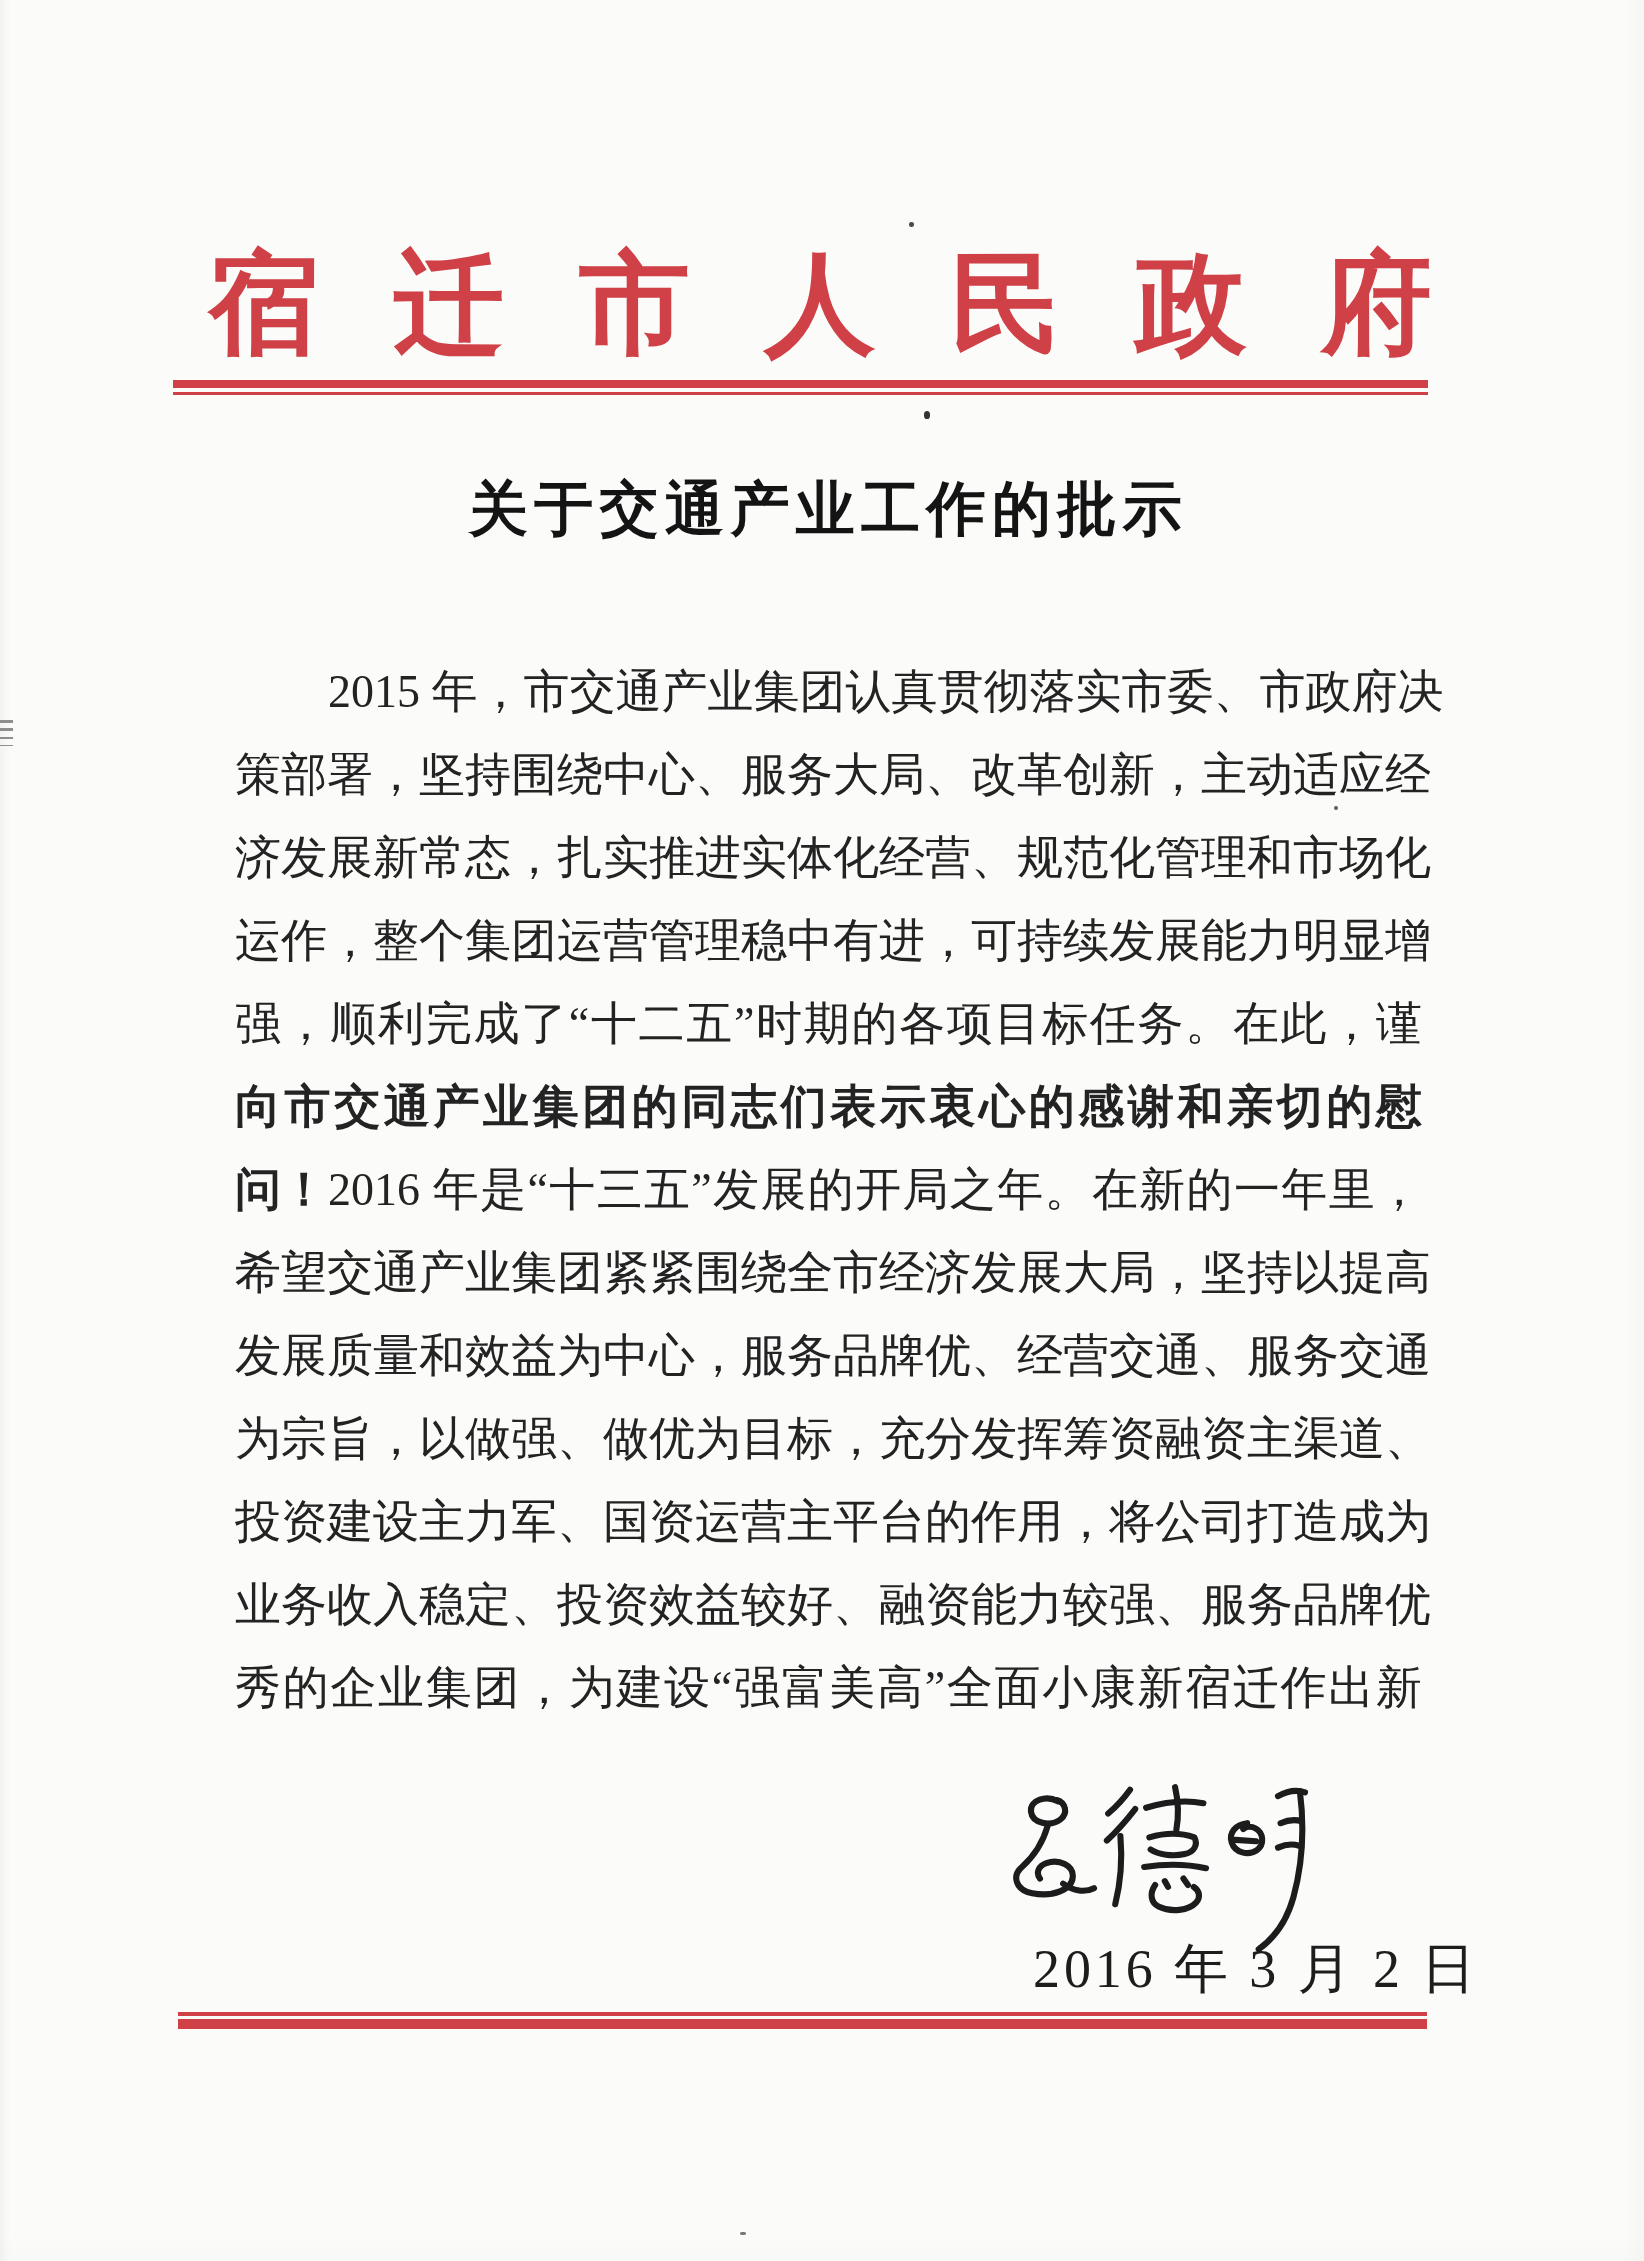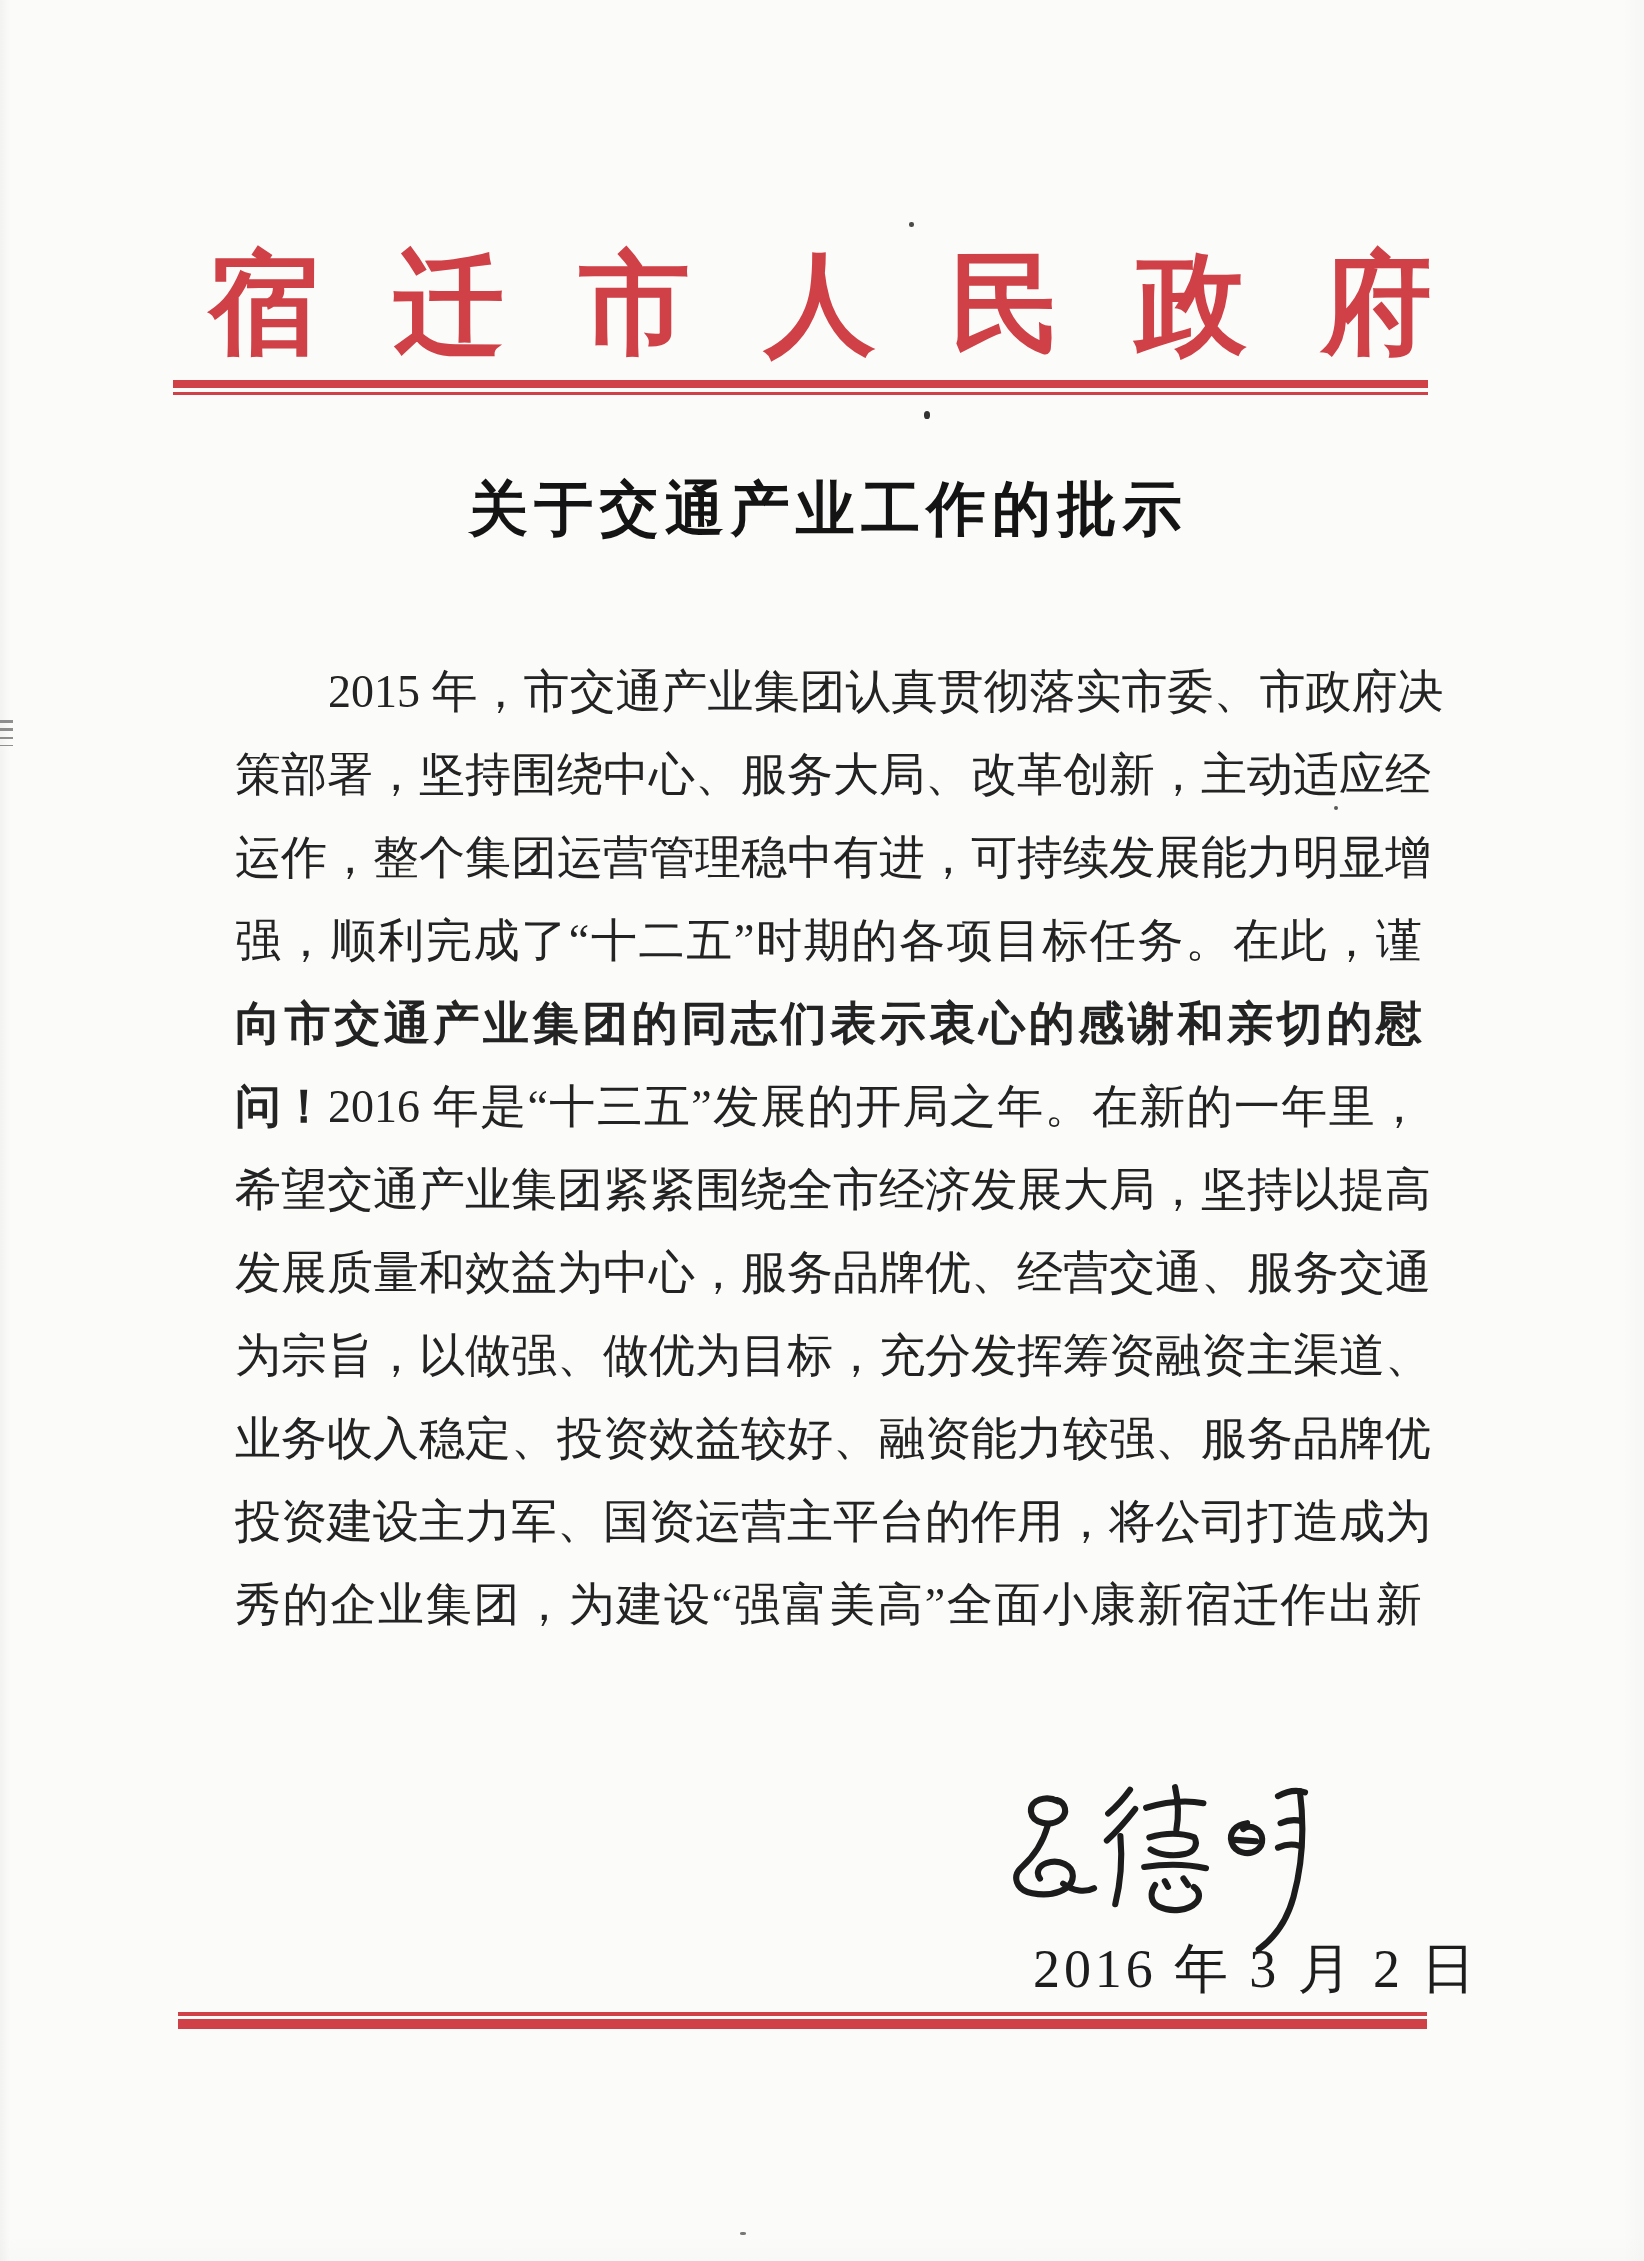--- a/index.html
+++ b/index.html
@@ -107,29 +107,30 @@
     <div class="thick"></div>
     <div class="gap"></div>
     <div class="thin"></div>
   </div>
 
   <div class="doc-title">关于交通产业工作的批示</div>
 
   <div class="body-text">
       <div class="line indent">2015 年，市交通产业集团认真贯彻落实市委、市政府决</div>
       <div class="line">策部署，坚持围绕中心、服务大局、改革创新，主动适应经</div>
+      <div class="line">济发展新常态，扎实推进实体化经营、规范化管理和市场化</div>
       <div class="line">运作，整个集团运营管理稳中有进，可持续发展能力明显增</div>
       <div class="line">强，顺利完成了“十二五”时期的各项目标任务。在此，谨</div>
       <div class="line para-end">向市交通产业集团的同志们表示衷心的感谢和亲切的慰问！</div>
       <div class="line indent">2016 年是“十三五”发展的开局之年。在新的一年里，</div>
       <div class="line">希望交通产业集团紧紧围绕全市经济发展大局，坚持以提高</div>
       <div class="line">发展质量和效益为中心，服务品牌优、经营交通、服务交通</div>
       <div class="line">为宗旨，以做强、做优为目标，充分发挥筹资融资主渠道、</div>
+      <div class="line">投资建设主力军、国资运营主平台的作用，将公司打造成为</div>
       <div class="line">业务收入稳定、投资效益较好、融资能力较强、服务品牌优</div>
-      <div class="line">投资建设主力军、国资运营主平台的作用，将公司打造成为</div>
       <div class="line">秀的企业集团，为建设“强富美高”全面小康新宿迁作出新</div>
     </div>
 
   <div class="signature">
     <svg viewBox="0 0 520 300" role="img" aria-label="吕德明">
       <g fill="none" stroke="#1c1c1c" stroke-width="9.5" stroke-linecap="round" stroke-linejoin="round">
 
         <path d="M96,58 C78,48 52,56 54,74 C56,92 84,98 100,86 C112,77 108,60 94,56"></path>
         <path d="M80,96 C72,124 58,144 40,160 C24,174 30,196 56,201 C88,207 118,196 119,175 C120,158 98,147 78,154 C66,158 61,169 68,178"></path>
         <path d="M104,186 C120,198 138,200 152,193"></path>

